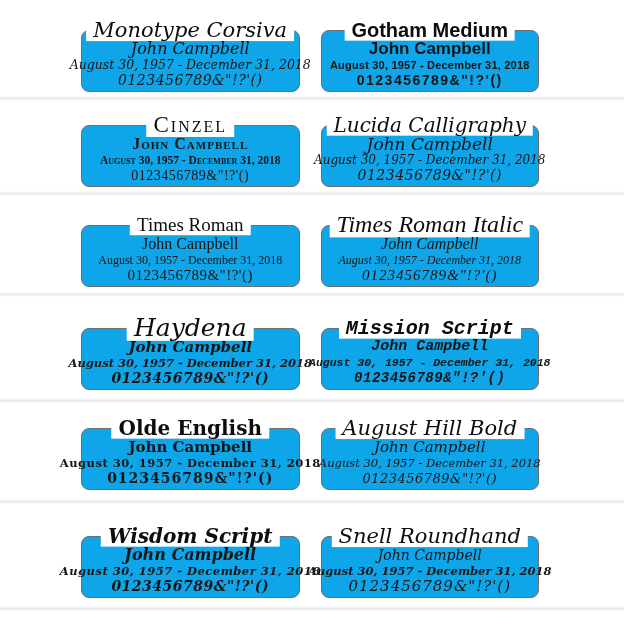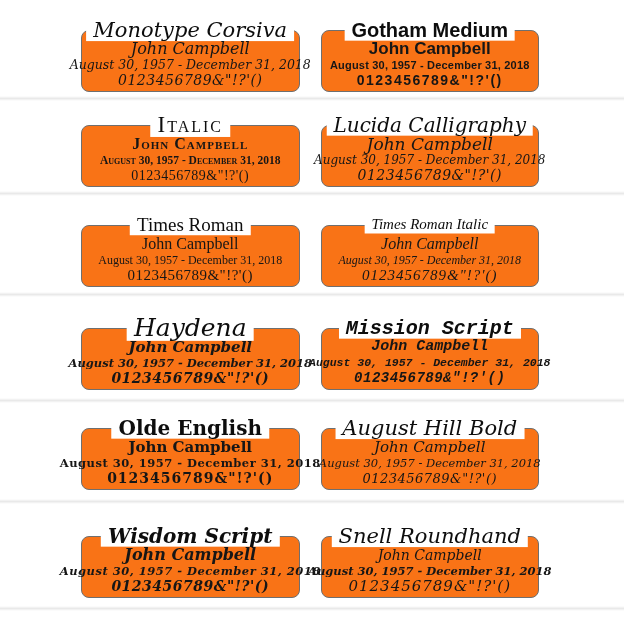--- a/index.html
+++ b/index.html
@@ -22,21 +22,21 @@
     position:absolute;left:0;width:624px;height:5px;
     background:linear-gradient(180deg,rgba(0,0,0,0) 0%,rgba(0,0,0,0.085) 50%,rgba(0,0,0,0) 100%);
   }
   .sh1{top:96px}.sh2{top:191px}.sh3{top:292px}
   .sh4{top:398px}.sh5{top:499px}.sh6{top:606px}
 
   .card{
     position:relative;flex:1;
     border:1px solid #6f6f6f;
     border-radius:8px;
-    background:#f97316;
+    background:#0ea5e9;
   }
   .card-title{
     position:absolute;top:0;left:50%;
     transform:translate(-50%,-54%);
     background:#ffffff;
     padding:0 7px;
     white-space:nowrap;
     color:#0d0d0d;
     line-height:1.05;
   }
@@ -71,21 +71,21 @@
 
   .f-lucida{font-family:"DejaVu Serif",serif;font-style:italic;}
   .f-lucida .card-title{font-size:20px;text-align:right;}
   .f-lucida .name{font-size:17px;}
 
   .f-times{font-family:"Liberation Serif",serif;}
   .f-times .card-title{font-size:19px;}
   .f-times .chars{font-size:15px;}
 
   .f-timesitalic{font-family:"Liberation Serif",serif;font-style:italic;}
-  .f-timesitalic .card-title{font-size:15px;}
+  .f-timesitalic .card-title{font-size:24px;}
   .f-timesitalic .chars{font-size:15px;letter-spacing:1px;}
 
   .f-haydena{font-family:"DejaVu Serif",serif;font-style:italic;}
   .f-haydena .card-title{font-size:25px;}
   .f-haydena .name{font-weight:600;font-size:15px;}
   .f-haydena .dates{font-weight:600;font-size:11.5px;}
   .f-haydena .chars{font-weight:600;}
 
   .f-mission{font-family:Liberation Mono, monospace;font-style:italic;font-weight:700;}
   .f-mission .card-title{font-size:20px;}
@@ -141,21 +141,21 @@
       <div class="card-body">
         <div class="line name">John Campbell</div>
         <div class="line dates">August 30, 1957 - December 31, 2018</div>
         <div class="line chars">0123456789&amp;"!?'()</div>
       </div>
     </div>
   </div>
 
   <div class="row row2">
     <div class="card f-cinzel">
-      <div class="card-title">Italic</div>
+      <div class="card-title">Cinzel</div>
       <div class="card-body">
         <div class="line name">John Campbell</div>
         <div class="line dates">August 30, 1957 - December 31, 2018</div>
         <div class="line chars">0123456789&amp;"!?'()</div>
       </div>
     </div>
     <div class="card f-lucida">
       <div class="card-title">Lucida Calligraphy</div>
       <div class="card-body">
         <div class="line name">John Campbell</div>

